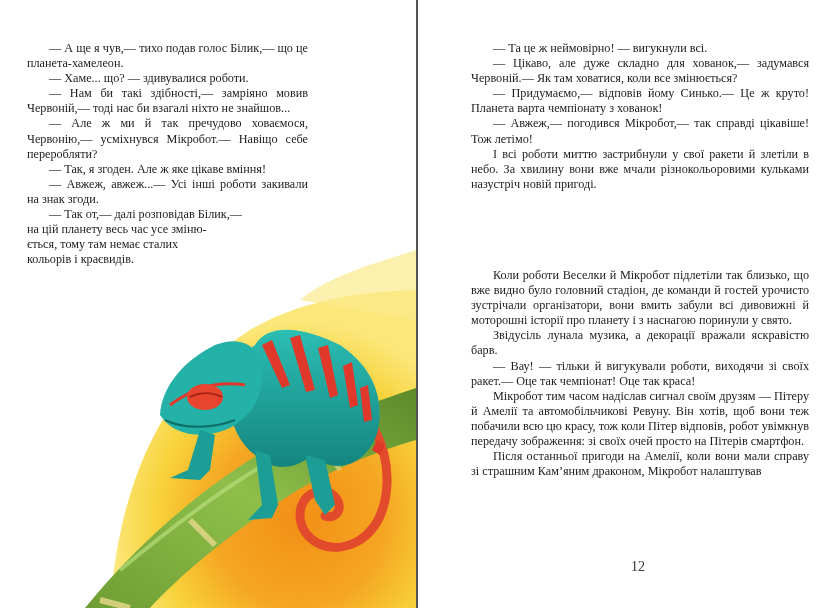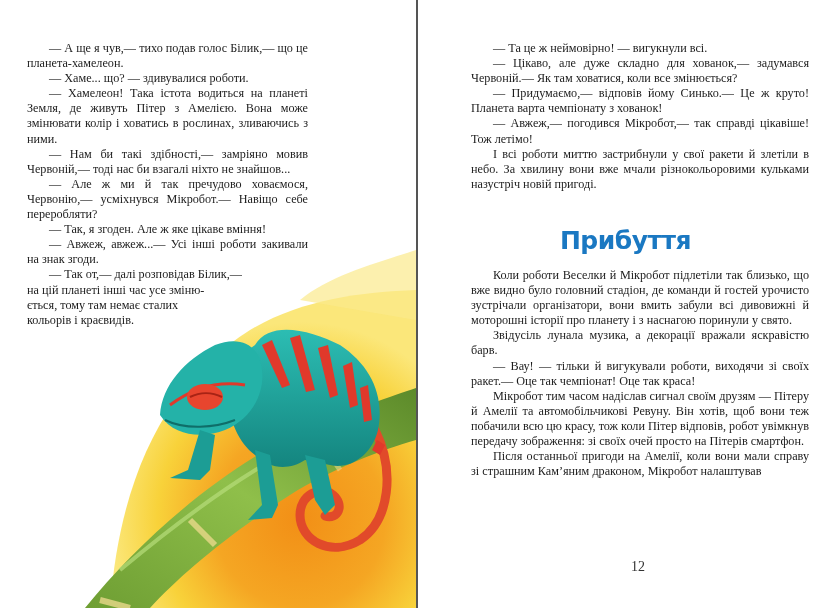--- a/index.html
+++ b/index.html
@@ -89,44 +89,42 @@
       <path d="M165 420 C185 430 215 428 235 420" stroke="#0f6e69" stroke-width="2" fill="none"></path>
 
       <path d="M200 430 L188 470 L170 478 L200 480 L210 470 L215 435 Z" fill="#1c9d95"></path>
       <path d="M255 450 L262 505 L248 520 L272 518 L278 505 L270 455 Z" fill="#1c9d95"></path>
       <path d="M305 455 L315 500 L325 515 L335 505 L325 460 Z" fill="#1c9d95"></path>
     </svg>
 
     <div class="text-block left-text">
       <p class="p">— А ще я чув,— тихо подав голос Білик,— що це планета-хамелеон.</p>
       <p class="p">— Хаме... що? — здивувалися роботи.</p>
-      <p class="p">— Хамелеон! Така істота водиться на планеті Земля, де живуть Пітер з Амелією. Вона може змінювати колір і ховатись в рослинах, зливаючись з ними.</p>
       <p class="p">— Нам би такі здібності,— замріяно мовив Червоній,— тоді нас би взагалі ніхто не знайшов...</p>
       <p class="p">— Але ж ми й так пречудово ховаємося, Червонію,— усміхнувся Мікробот.— Навіщо себе переробляти?</p>
       <p class="p">— Так, я згоден. Але ж яке цікаве вміння!</p>
       <p class="p">— Авжеж, авжеж...— Усі інші роботи закивали на знак згоди.</p>
       <p class="p narrow">— Так от,— далі розповідав Білик,—</p>
-      <p class="p line">на цій планеті інші час усе зміню-</p>
+      <p class="p line">на цій планету весь час усе зміню-</p>
       <p class="p line">ється, тому там немає сталих</p>
       <p class="p line">кольорів і краєвидів.</p>
     </div>
   </div>
 
   <div class="gutter"></div>
 
   <div class="page page-right">
     <div class="text-block right-text-top">
       <p class="p">— Та це ж неймовірно! — вигукнули всі.</p>
       <p class="p">— Цікаво, але дуже складно для хованок,— задумався Червоній.— Як там ховатися, коли все змінюється?</p>
       <p class="p">— Придумаємо,— відповів йому Синько.— Це ж круто! Планета варта чемпіонату з хованок!</p>
       <p class="p">— Авжеж,— погодився Мікробот,— так справді цікавіше! Тож летімо!</p>
       <p class="p">І всі роботи миттю застрибнули у свої ракети й злетіли в небо. За хвилину вони вже мчали різнокольоровими кульками назустріч новій пригоді.</p>
     </div>
 
-    <div class="heading">Прибуття</div>
 
     <div class="text-block right-text-bottom">
       <p class="p">Коли роботи Веселки й Мікробот підлетіли так близько, що вже видно було головний стадіон, де команди й гостей урочисто зустрічали організатори, вони вмить забули всі дивовижні й моторошні історії про планету і з наснагою поринули у свято.</p>
       <p class="p">Звідусіль лунала музика, а декорації вражали яскравістю барв.</p>
       <p class="p">— Вау! — тільки й вигукували роботи, виходячи зі своїх ракет.— Оце так чемпіонат! Оце так краса!</p>
       <p class="p">Мікробот тим часом надіслав сигнал своїм друзям — Пітеру й Амелії та автомобільчикові Ревуну. Він хотів, щоб вони теж побачили всю цю красу, тож коли Пітер відповів, робот увімкнув передачу зображення: зі своїх очей просто на Пітерів смартфон.</p>
       <p class="p">Після останньої пригоди на Амелії, коли вони мали справу зі страшним Кам’яним драконом, Мікробот налаштував</p>
     </div>
 
     <div class="page-number">12</div>

